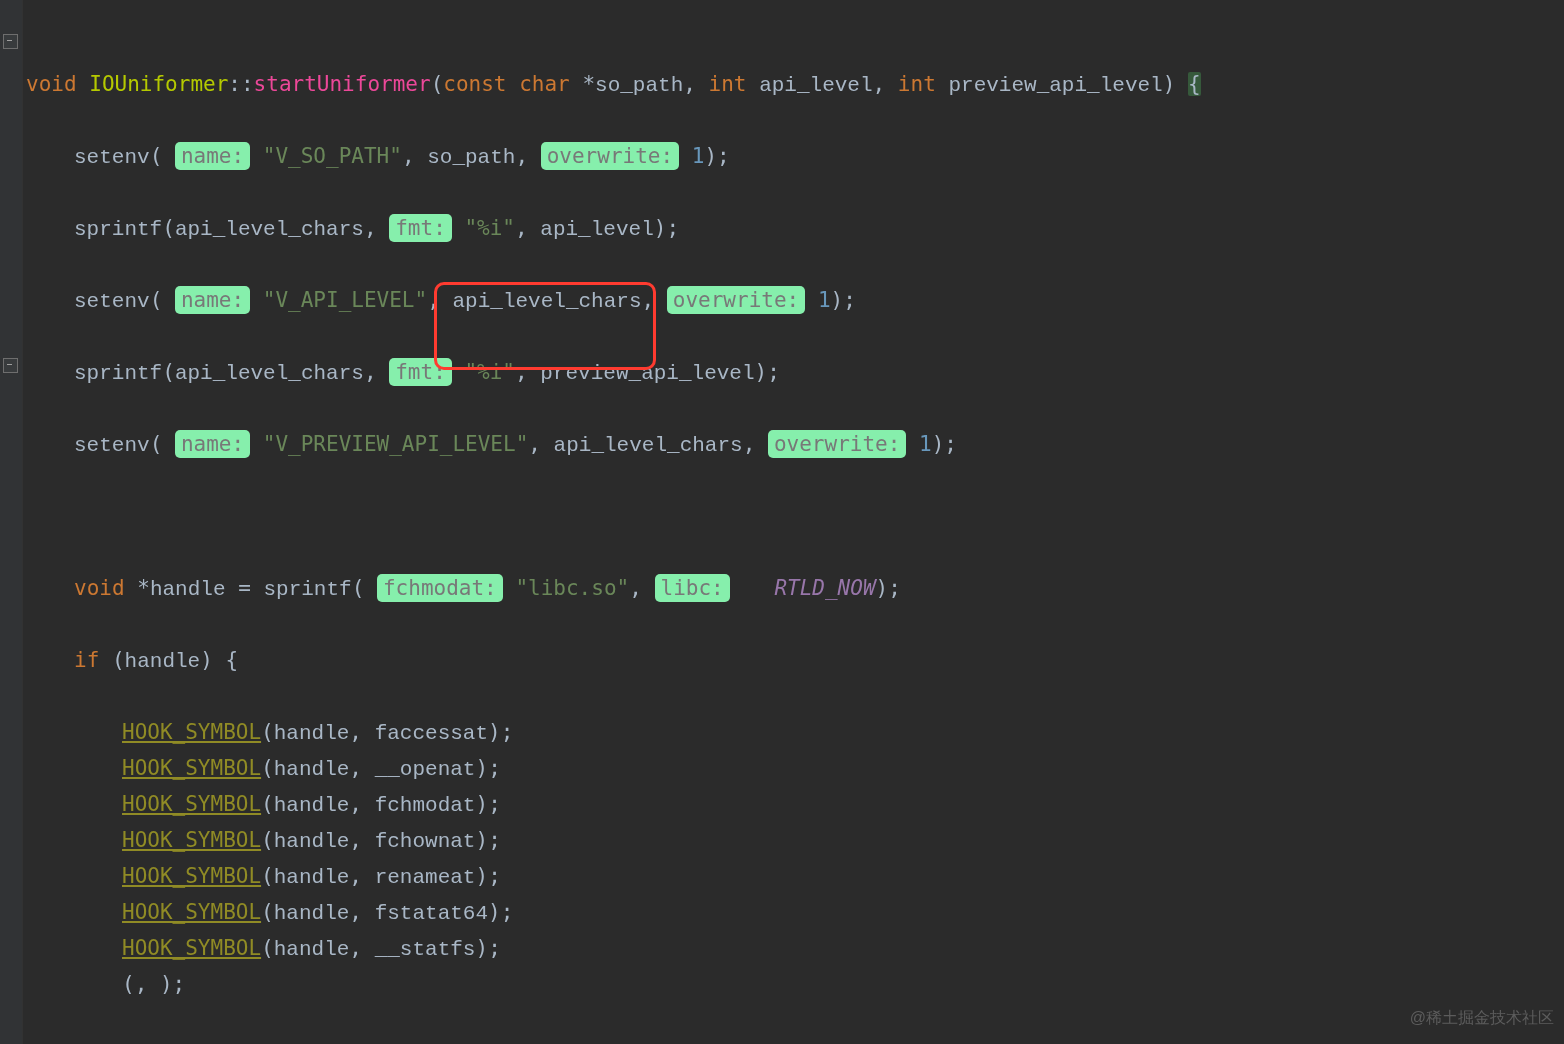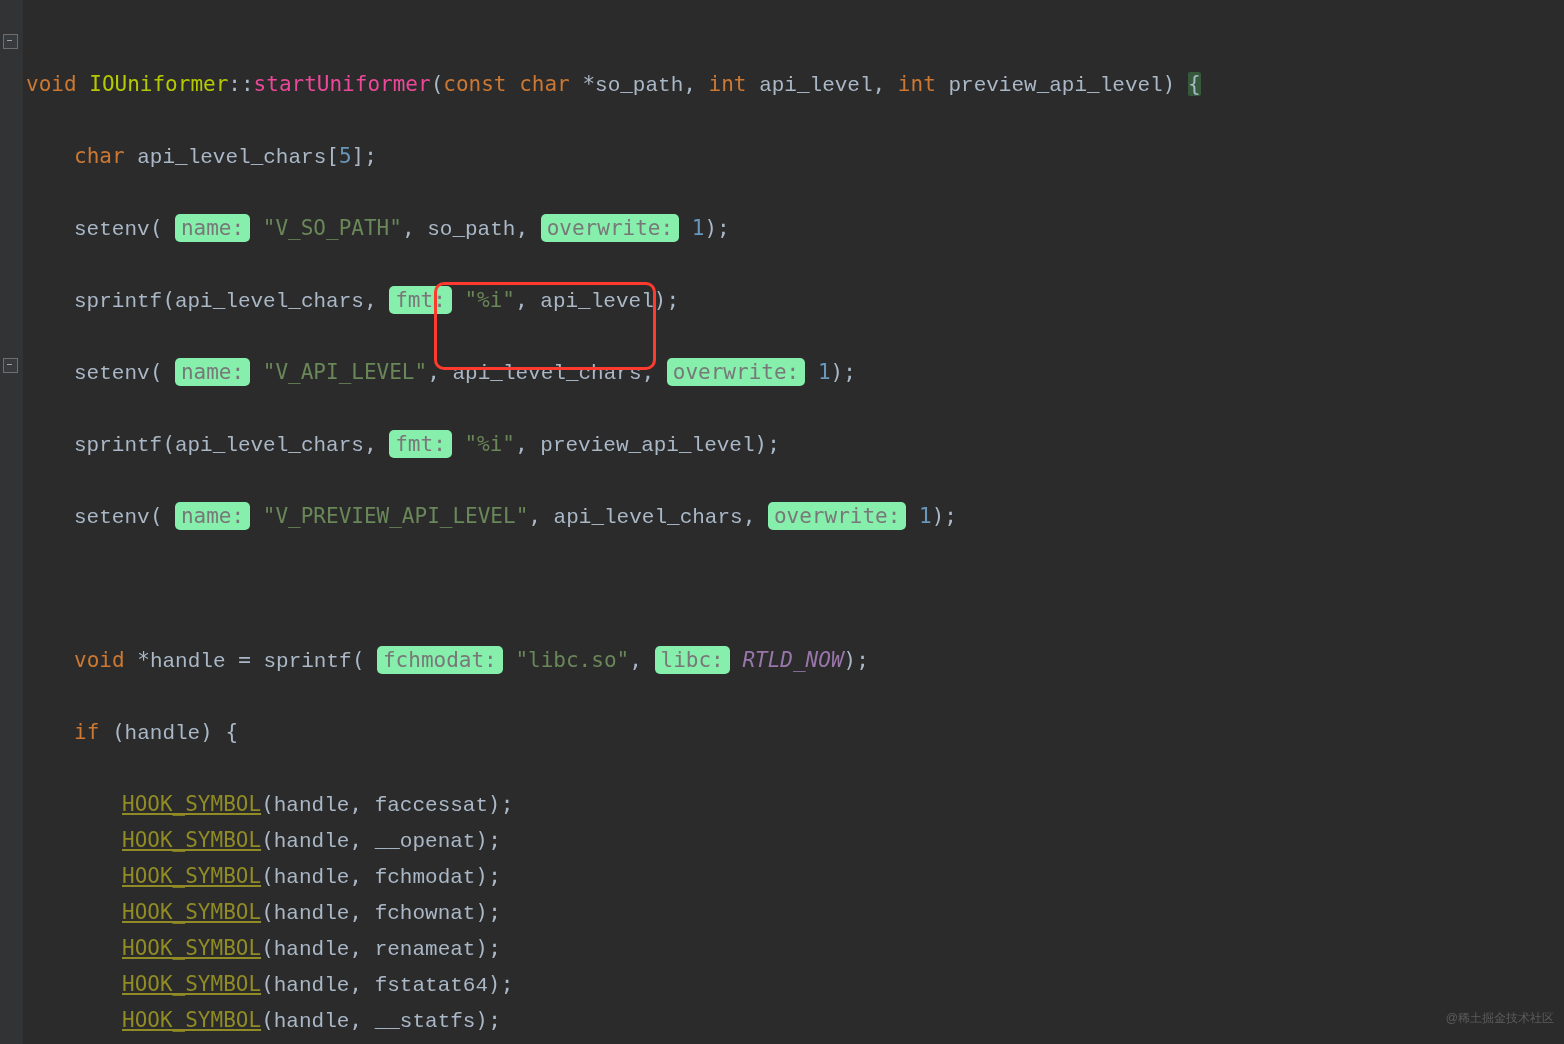--- a/index.html
+++ b/index.html
@@ -5,42 +5,41 @@
   html,body{margin:0;padding:0;background:#2b2b2b;color:#a9b7c6;font-family:"Menlo","Monaco","Consolas",monospace;font-size:21px;line-height:36px;width:1564px;height:1044px;overflow:hidden;position:relative;}
   .gutter{position:absolute;left:0;top:0;width:22px;height:1044px;background:#313335;border-right:1px solid #323232;}
   .code{position:absolute;left:26px;top:0;right:0;padding-top:30px;white-space:pre;}
   .kw{color:#cc7832;}
   .cls{color:#b5c900;}
   .fn{color:#ec4899;}
   .id{color:#a9b7c6;font-family:Liberation Mono, monospace;}
   .num{color:#6897bb;}
   .str{color:#6a8759;}
   .hintbox{background:#86efac;border-radius:5px;padding:2px 6px;color:#787878;}
-  .const{color:#9876aa;font-style:italic;}
+  .const{color:#9876aa;font-style:italic;margin-left:32px;}
   .macro{color:#908b25;text-decoration:underline;}
   .brace-hl{background:#36593b;border-radius:2px;}
   .indent1{padding-left:48px;display:inline-block;}
   .indent2{padding-left:96px;display:inline-block;}
   .line{height:36px;}
   .fold{position:absolute;width:13px;height:13px;border:1px solid #6e6e6e;background:#383b3d;left:3px;}
   .fold::before{content:"";position:absolute;left:3px;top:5px;width:5px;height:1px;background:#9f9f9f;}
   .redbox{position:absolute;border:3px solid #ff3b30;border-radius:10px;pointer-events:none;}
-  .watermark{position:absolute;right:10px;bottom:8px;color:#5c5c5c;font-size:12px;font-family:sans-serif;}
+  .watermark{position:absolute;right:10px;bottom:8px;color:#5c5c5c;font-size:16px;font-family:sans-serif;}
 </style>
 </head>
 <body>
 
 <div class="gutter">
   <div class="fold" style="top:34px"></div>
   <div class="fold" style="top:358px"></div>
 </div>
 
 <div class="code">
 <div class="line"><span class="kw">void</span> <span class="cls">IOUniformer</span><span>::</span><span class="fn">startUniformer</span>(<span class="kw">const</span> <span class="kw">char</span> *<span class="id">so_path</span>, <span class="kw">int</span> <span class="id">api_level</span>, <span class="kw">int</span> <span class="id">preview_api_level</span>) <span class="brace-hl">{</span></div>
-<div class="line"><span class="indent1"></span><span class="kw">char</span> <span class="id">api_level_chars</span>[<span class="num">5</span>];</div>
 <div class="line"><span class="indent1"></span><span class="id">setenv</span>( <span class="hintbox"><span>name:</span></span> <span class="str">"V_SO_PATH"</span>, <span class="id">so_path</span>, <span class="hintbox"><span>overwrite:</span></span> <span class="num">1</span>);</div>
 <div class="line"><span class="indent1"></span><span class="id">sprintf</span>(<span class="id">api_level_chars</span>, <span class="hintbox"><span>fmt:</span></span> <span class="str">"%i"</span>, <span class="id">api_level</span>);</div>
 <div class="line"><span class="indent1"></span><span class="id">setenv</span>( <span class="hintbox"><span>name:</span></span> <span class="str">"V_API_LEVEL"</span>, <span class="id">api_level_chars</span>, <span class="hintbox"><span>overwrite:</span></span> <span class="num">1</span>);</div>
 <div class="line"><span class="indent1"></span><span class="id">sprintf</span>(<span class="id">api_level_chars</span>, <span class="hintbox"><span>fmt:</span></span> <span class="str">"%i"</span>, <span class="id">preview_api_level</span>);</div>
 <div class="line"><span class="indent1"></span><span class="id">setenv</span>( <span class="hintbox"><span>name:</span></span> <span class="str">"V_PREVIEW_API_LEVEL"</span>, <span class="id">api_level_chars</span>, <span class="hintbox"><span>overwrite:</span></span> <span class="num">1</span>);</div>
 <div class="line"></div>
 <div class="line"><span class="indent1"></span><span class="kw">void</span> *<span class="id">handle</span> = <span class="id">sprintf</span>( <span class="hintbox"><span>fchmodat:</span></span> <span class="str">"libc.so"</span>, <span class="hintbox"><span>libc:</span></span> <span class="const">RTLD_NOW</span>);</div>
 <div class="line"><span class="indent1"></span><span class="kw">if</span> (<span class="id">handle</span>) {</div>
 <div id="hook-lines"><div class="line"><span class="indent2"></span><span class="macro">HOOK_SYMBOL</span>(<span class="id">handle</span>, <span class="id">faccessat</span>);</div><div class="line"><span class="indent2"></span><span class="macro">HOOK_SYMBOL</span>(<span class="id">handle</span>, <span class="id">__openat</span>);</div><div class="line"><span class="indent2"></span><span class="macro">HOOK_SYMBOL</span>(<span class="id">handle</span>, <span class="id">fchmodat</span>);</div><div class="line"><span class="indent2"></span><span class="macro">HOOK_SYMBOL</span>(<span class="id">handle</span>, <span class="id">fchownat</span>);</div><div class="line"><span class="indent2"></span><span class="macro">HOOK_SYMBOL</span>(<span class="id">handle</span>, <span class="id">renameat</span>);</div><div class="line"><span class="indent2"></span><span class="macro">HOOK_SYMBOL</span>(<span class="id">handle</span>, <span class="id">fstatat64</span>);</div><div class="line"><span class="indent2"></span><span class="macro">HOOK_SYMBOL</span>(<span class="id">handle</span>, <span class="id">__statfs</span>);</div><div class="line"><span class="indent2"></span>(, );</div></div>
 </div>

